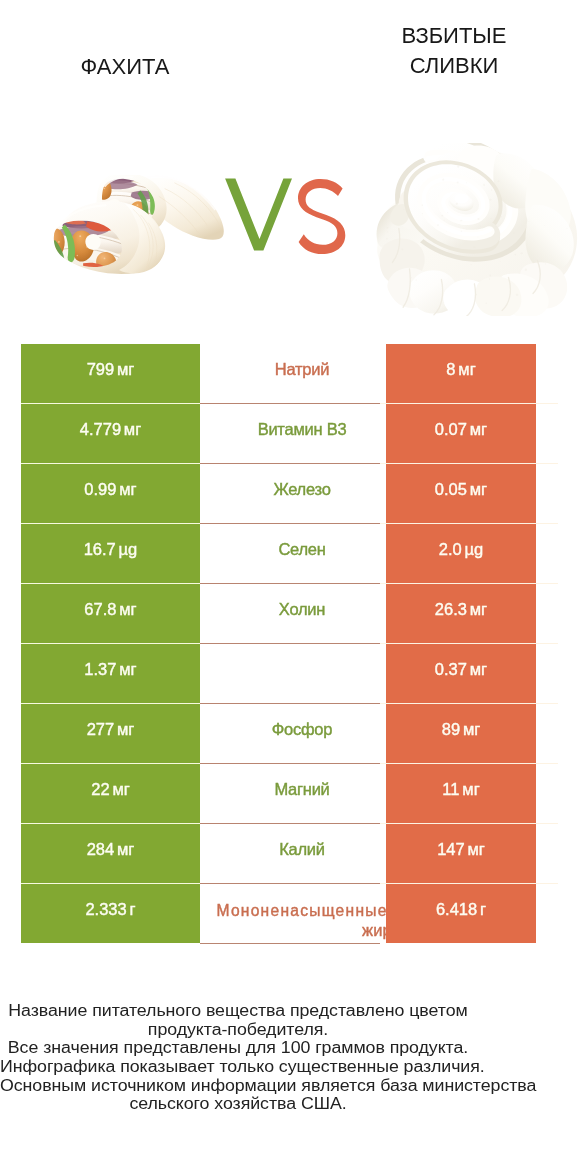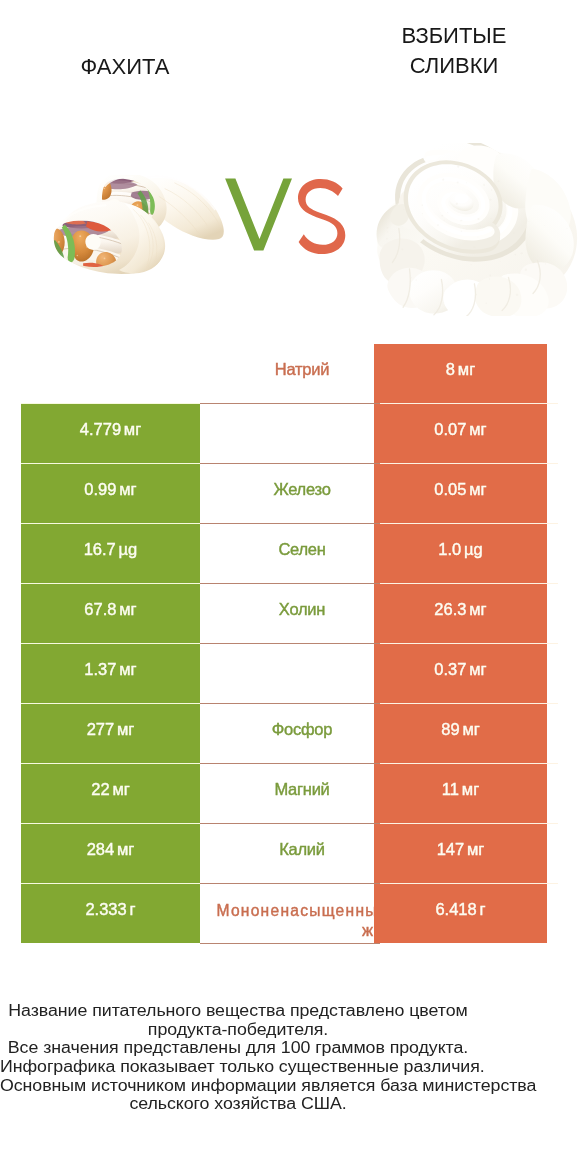--- a/index.html
+++ b/index.html
@@ -21,21 +21,21 @@
   #img-fajita{left:43px;top:175px;width:189px;height:99px;}
   #img-cream{left:369px;top:143px;width:213px;height:173px;}
 
   
   #table{position:absolute;left:21px;top:344px;width:537px;}
   .row{position:relative;height:60px;}
   .cell{position:absolute;top:0;height:59px;box-sizing:border-box;
         display:flex;align-items:center;justify-content:center;}
   .cL{left:0px;width:179px;background:#82a832;}
   .cM{left:179px;width:204px;background:#ffffff;}
-  .cR{left:353px;width:173px;background:#e16c48;}
+  .cR{left:365px;width:150px;background:#e16c48;}
   .val{color:#fdfdf2;font-size:16.5px;font-family:"Liberation Sans",sans-serif;
        font-weight:400;-webkit-text-stroke:0.42px #fdfdf2;white-space:nowrap;
        letter-spacing:0px;position:relative;top:-4px;}
   .val .u{margin-left:2.8px;}
   .lbl{font-size:16.5px;font-family:"Liberation Sans",sans-serif;font-weight:400;
        text-align:center;line-height:21px;width:100%;position:relative;top:-4.5px;
        letter-spacing:-0.25px;}
   .lbl.win-left{-webkit-text-stroke:0.42px #7a9b3c;}
   .lbl.win-right{-webkit-text-stroke:0.42px #c96e50;}
   .lbl.two{white-space:nowrap;width:100%;position:relative;top:0;}
@@ -383,28 +383,34 @@
            C109.6 69.8 115.4 65.1 115.4 58.2 C115.4 51.4 110.6 47.8 101.0 44.5
            L94.5 42.2 C83.4 38.3 76.0 32.6 76.0 23.3
            C76.0 12.2 85.4 4.0 98.6 4.0 C107.8 4.0 115.6 7.4 120.6 13.4 Z"></path>
 </svg>
 
   <div id="table">
     <div class="row">
       <div class="cell cM">
           <span class="lbl win-right">Натрий</span>
         </div>
+      <div class="cell cL">
+          <span class="val"><span>799</span><span class="u">мг</span></span>
+        </div>
       <div class="cell cR">
           <span class="val"><span>8</span><span class="u">мг</span></span>
         </div>
       <div class="sepL"></div>
       <div class="sepM"></div>
       <div class="sepR"></div>
     </div>
     <div class="row">
+      <div class="cell cM">
+          <span class="lbl win-left">Витамин B3</span>
+        </div>
       <div class="cell cL">
           <span class="val"><span>4.779</span><span class="u">мг</span></span>
         </div>
       <div class="cell cR">
           <span class="val"><span>0.07</span><span class="u">мг</span></span>
         </div>
       <div class="sepL"></div>
       <div class="sepM"></div>
       <div class="sepR"></div>
     </div>
@@ -423,21 +429,21 @@
       <div class="sepR"></div>
     </div>
     <div class="row">
       <div class="cell cM">
           <span class="lbl win-left">Селен</span>
         </div>
       <div class="cell cL">
           <span class="val"><span>16.7</span><span class="u">µg</span></span>
         </div>
       <div class="cell cR">
-          <span class="val"><span>1.0</span><span class="u">µg</span></span>
+          <span class="val"><span>2.0</span><span class="u">µg</span></span>
         </div>
       <div class="sepL"></div>
       <div class="sepM"></div>
       <div class="sepR"></div>
     </div>
     <div class="row">
       <div class="cell cM">
           <span class="lbl win-left">Холин</span>
         </div>
       <div class="cell cL">

